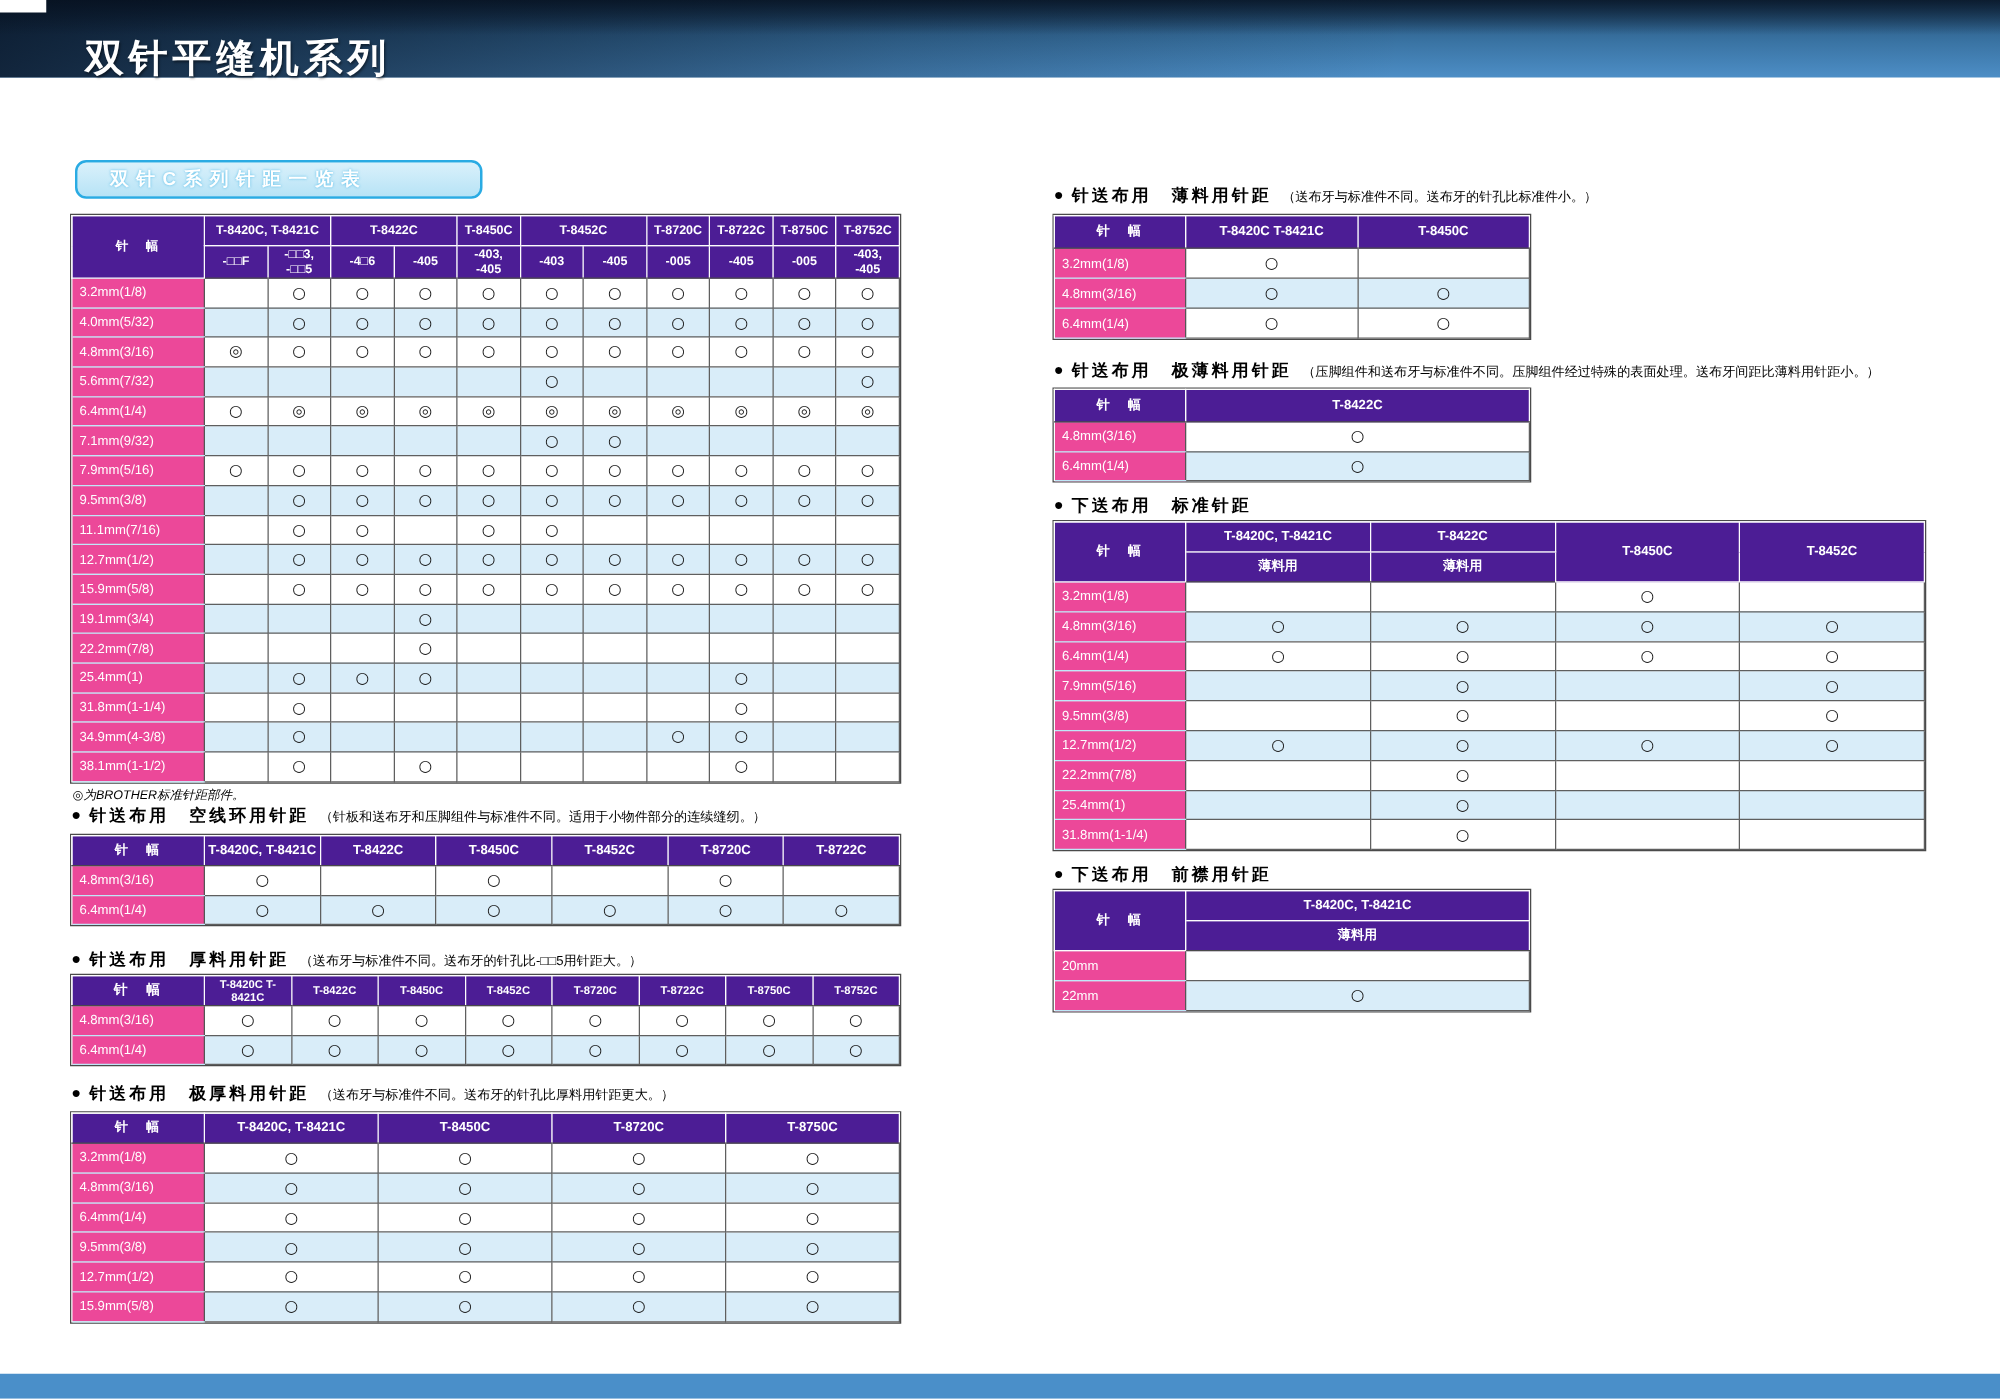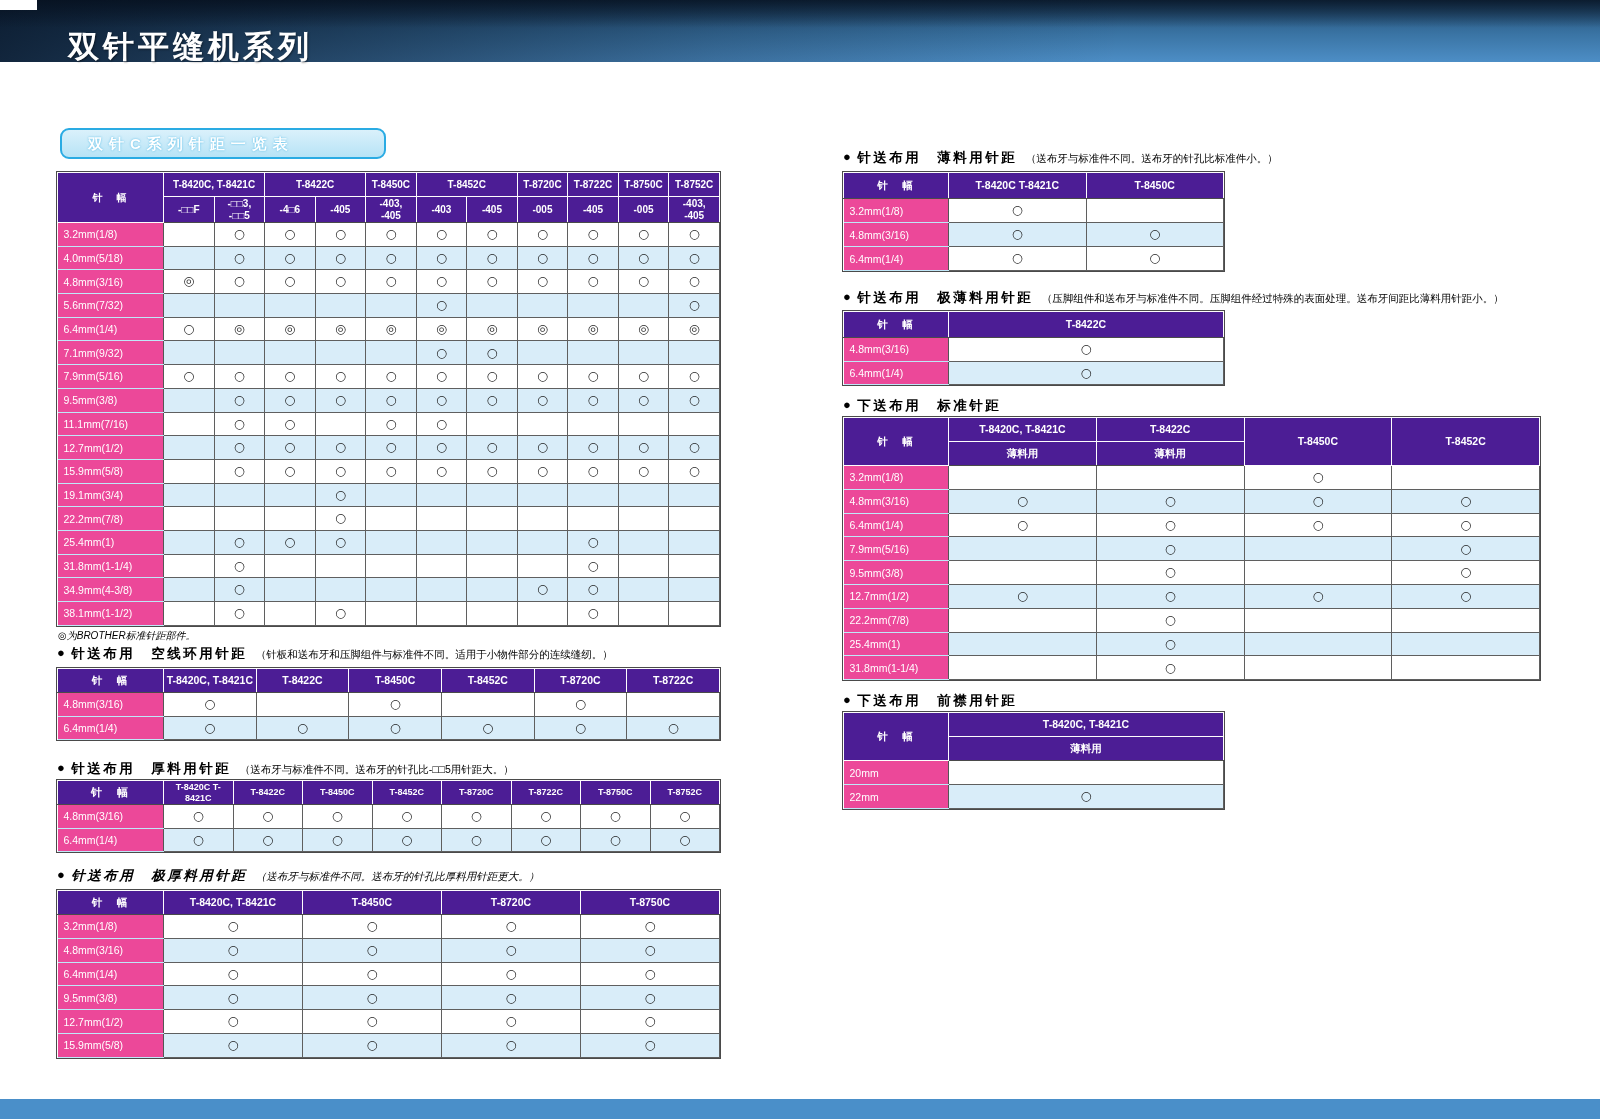--- a/index.html
+++ b/index.html
@@ -83,21 +83,21 @@
   #w-jbl th{font-size:10.5px;}
   #w-bz{left:842px;top:416px;width:697px;}
   #w-bz thead tr{height:24px;} #w-bz tbody tr{height:23.8px;}
   #w-bz th{font-size:10.5px;}
   #w-qj{left:842px;top:711px;width:381px;}
   #w-qj thead tr{height:24px;} #w-qj tbody tr{height:24px;}
   #w-qj th{font-size:10.5px;}
   
   #s-kxh{left:57px;top:644px;}
   #s-hl{left:57px;top:759px;}
-  #s-jhl{left:57px;top:866px;font-style:italic;}
+  #s-jhl{left:57px;top:866px;}
   #s-bl{left:843px;top:148px;}
   #s-jbl{left:843px;top:288px;}
   #s-bz{left:843px;top:396px;}
   #s-qj{left:843px;top:691px;}
   
   .bottom-bar{position:absolute;left:0;top:1099px;width:1600px;height:20px;background:#4a8fc9;}
 </style>
 </head>
 <body>
 
@@ -162,21 +162,21 @@
           <td class="data">○</td>
           <td class="data">○</td>
           <td class="data">○</td>
           <td class="data">○</td>
           <td class="data">○</td>
           <td class="data">○</td>
           <td class="data">○</td>
           <td class="data">○</td>
         </tr>
         <tr>
-          <td class="rowlabel">4.0mm(5/18)</td>
+          <td class="rowlabel">4.0mm(5/32)</td>
           <td class="data"></td>
           <td class="data">○</td>
           <td class="data">○</td>
           <td class="data">○</td>
           <td class="data">○</td>
           <td class="data">○</td>
           <td class="data">○</td>
           <td class="data">○</td>
           <td class="data">○</td>
           <td class="data">○</td>

